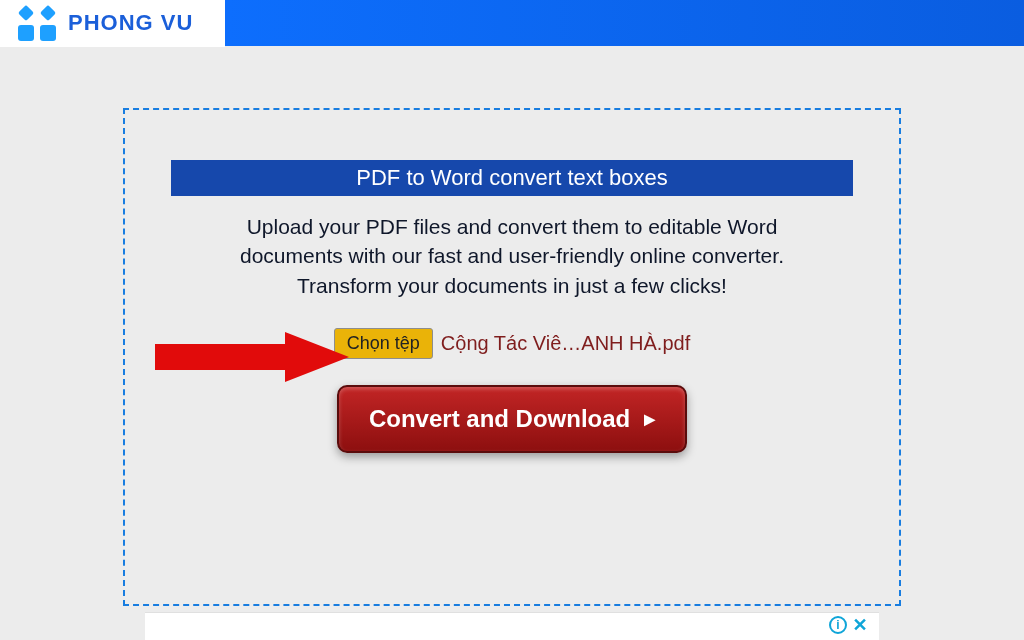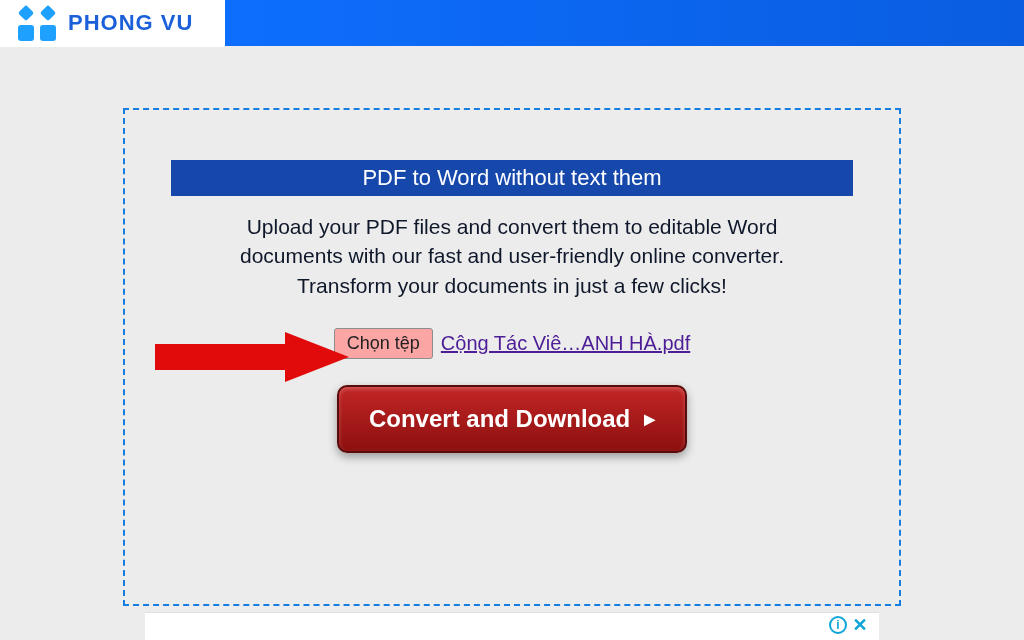--- a/index.html
+++ b/index.html
@@ -85,28 +85,28 @@
       margin-top: 28px;
       display: inline-flex;
       align-items: center;
       gap: 8px;
       font-size: 20px;
       color: #222;
     }
     .file-btn {
       font-family: inherit;
       font-size: 18px;
-      background: #fca5a5;
+      background: #eab308;
       border: 1px solid #8d8d8d;
       padding: 4px 12px;
       border-radius: 3px;
       cursor: pointer;
       color: #222;
     }
-    .filename { color: #4c1d95; text-decoration: underline; }
+    .filename { color: #7f1d1d; }
 
     .convert-btn {
       margin-top: 26px;
       display: inline-flex;
       align-items: center;
       gap: 14px;
       background: linear-gradient(#c22525,#8d0f0f);
       border: 2px solid #5a0c0c;
       border-radius: 10px;
       color: #fff;
@@ -182,21 +182,21 @@
         <span class="diamond"></span>
       <span class="square"></span>
         <span class="square"></span>
     </span>
     <span class="logo-text">PHONG VU</span>
   </div>
 </div>
 
 <div class="wrap">
 
-  <div class="title-bar">PDF to Word without text them</div>
+  <div class="title-bar">PDF to Word convert text boxes</div>
 
   <p class="description">Upload your PDF files and convert them to editable Word documents with our fast and user-friendly online converter. Transform your documents in just a few clicks!</p>
 
   <div class="file-row">
     <button class="file-btn">Chọn tệp</button>
     <span class="filename">Cộng Tác Viê…ANH HÀ.pdf</span>
   </div>
   <br>
 
   <button class="convert-btn">

